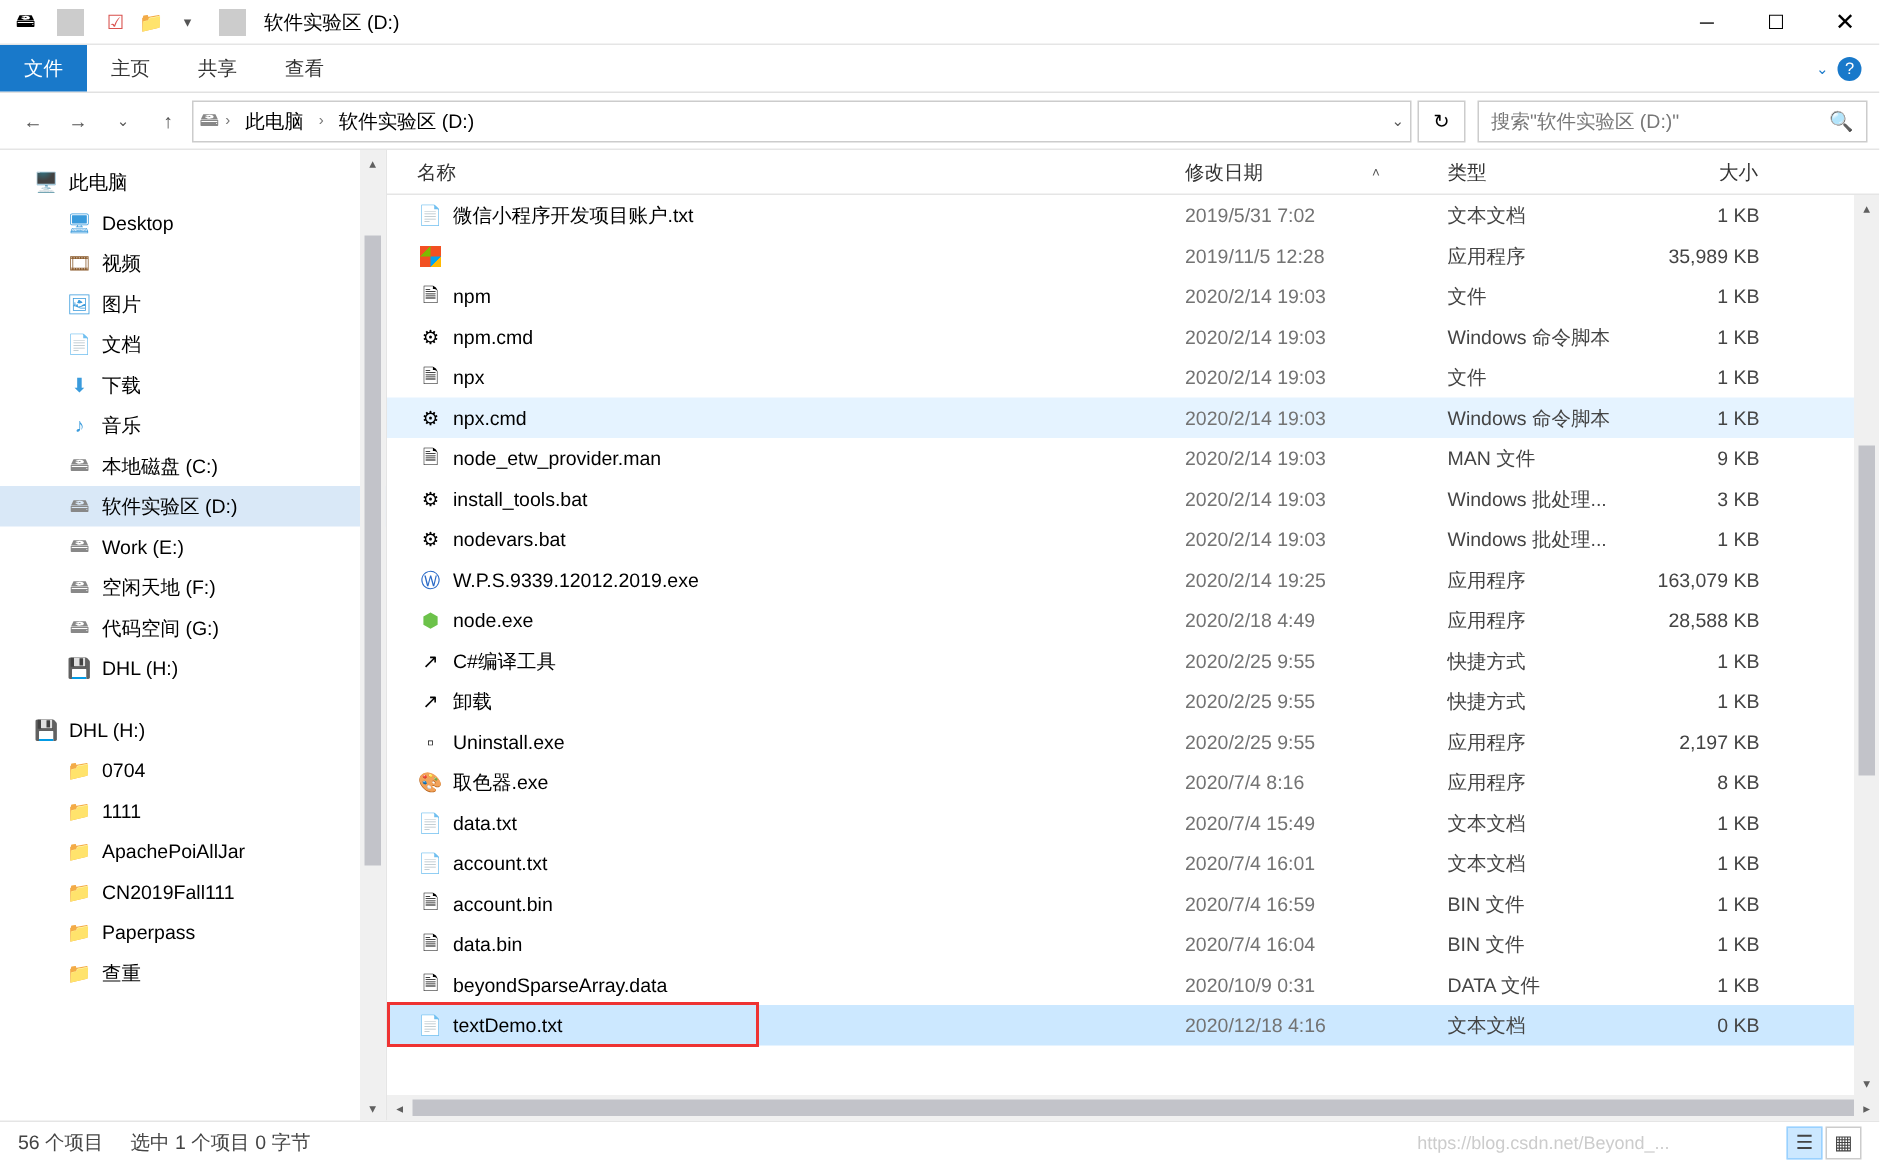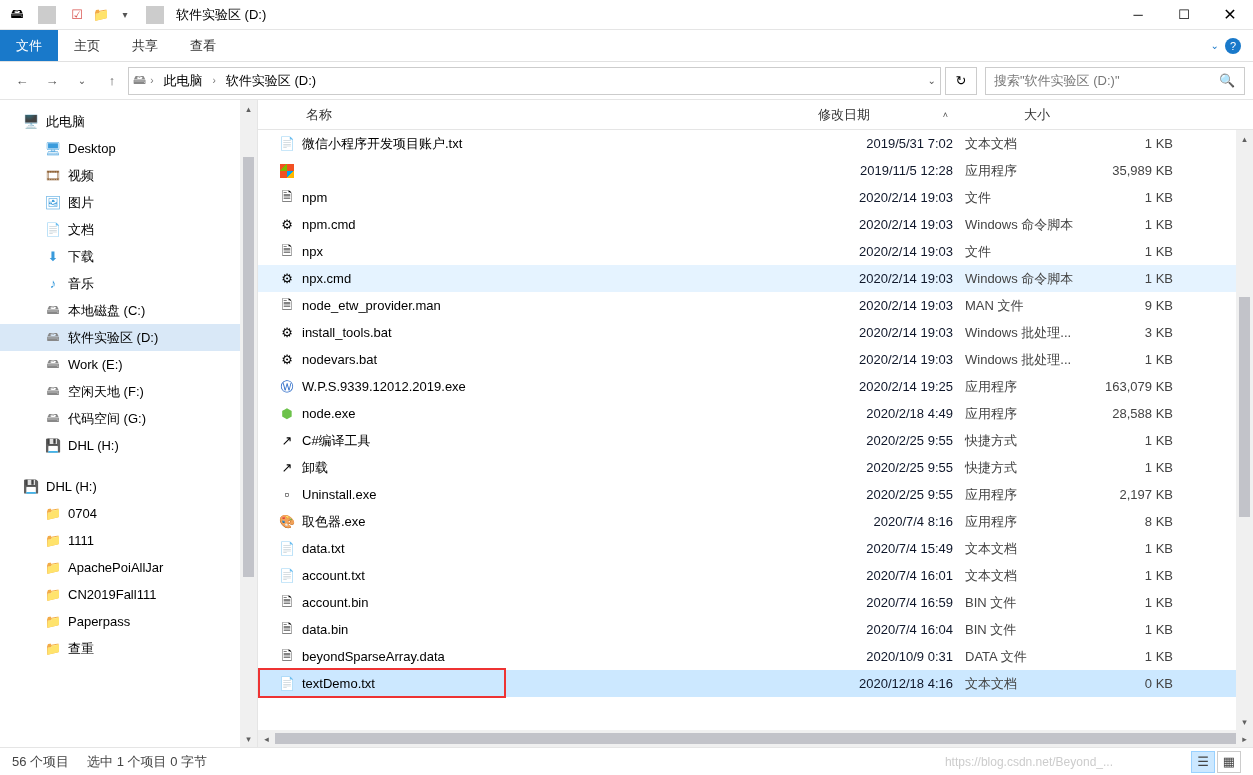--- a/index.html
+++ b/index.html
@@ -26,34 +26,34 @@
 .body { flex: 1; display: flex; overflow: hidden; }
 .tree { width: 258px; border-right: 1px solid #e5e5e5; overflow-y: auto; position: relative; padding-top: 8px; }
 .tree .node { height: 27px; display: flex; align-items: center; padding-left: 22px; gap: 6px; }
 .tree .node.d1 { padding-left: 44px; }
 .tree .node.sel { background: #d9e8f7; }
 .tree .node .ic { width: 18px; height: 18px; display: flex; align-items: center; justify-content: center; }
 .scrolltrack-v { position: absolute; right: 0; top: 0; bottom: 0; width: 17px; background: #f0f0f0; display: flex; flex-direction: column; }
 .scrolltrack-v .arr { height: 17px; display: flex; align-items: center; justify-content: center; color: #606060; font-size: 9px; }
 .scrolltrack-v .thumb { background: #c2c3c9; margin: 0 3px; }
 .main { flex: 1; display: flex; flex-direction: column; position: relative; overflow: hidden; }
-.cols { height: 30px; display: flex; align-items: flex-end; border-bottom: 1px solid #e5e5e5; color: #333; padding-left: 28px; }
+.cols { height: 30px; display: flex; align-items: flex-end; border-bottom: 1px solid #e5e5e5; color: #333; }
 .cols .col { padding: 0 12px; height: 100%; display: flex; align-items: center; border-right: 1px solid transparent; }
 .col-name { width: 520px; padding-left: 20px !important; }
 .col-date { width: 175px; }
 .col-type { width: 150px; }
 .col-size { width: 100px; justify-content: flex-end; padding-right: 30px !important; }
 .col-date .sortarr { margin-left: auto; margin-right: 20px; font-size: 9px; color: #555; }
 .filelist { flex: 1; overflow: hidden; position: relative; }
 .row { height: 27px; display: flex; align-items: center; }
 .row.hover { background: #e5f3ff; }
 .row.sel { background: #cce8ff; }
 .row .c { overflow: hidden; white-space: nowrap; text-overflow: ellipsis; }
 .row .c-name { width: 520px; padding-left: 20px; display: flex; align-items: center; gap: 6px; }
-.row .c-date { width: 175px; padding-left: 12px; color: #0f172a; text-align: right; }
+.row .c-date { width: 175px; padding-left: 12px; color: #737373; }
 .row .c-type { width: 150px; padding-left: 12px; color: #444; }
 .row .c-size { width: 100px; text-align: right; padding-right: 30px; color: #444; }
 .row .fic { width: 18px; height: 18px; display: inline-flex; align-items: center; justify-content: center; flex-shrink: 0; }
 .redbox { position: absolute; border: 2px solid #e33; pointer-events: none; }
 .hscroll { height: 17px; background: #f0f0f0; display: flex; }
 .hscroll .arr { width: 17px; display: flex; align-items: center; justify-content: center; color: #606060; font-size: 9px; }
 .hscroll .thumb { background: #c2c3c9; margin: 3px 0; }
 .status { height: 28px; border-top: 1px solid #e5e5e5; display: flex; align-items: center; padding: 0 12px; gap: 18px; color: #444; font-size: 13px; }
 .status .watermark { margin-left: auto; color: #ccc; font-size: 12px; margin-right: 60px; }
 .status .viewbtns { display: flex; gap: 2px; }
@@ -247,20 +247,21 @@
       </div>
     </div>
 
   <div class="main">
     <div class="cols">
       <div class="col col-name">名称</div>
       <div class="col col-date">
           <span>修改日期</span>
           <span class="sortarr">˄</span>
         </div>
+      <div class="col col-type">类型</div>
       <div class="col col-size">大小</div>
     </div>
     <div class="filelist" id="filelist">
         <div class="row">
           <div class="c c-name">
             <span class="fic">📄</span>
             <span>微信小程序开发项目账户.txt</span>
           </div>
           <div class="c c-date">2019/5/31 7:02</div>
           <div class="c c-type">文本文档</div>

